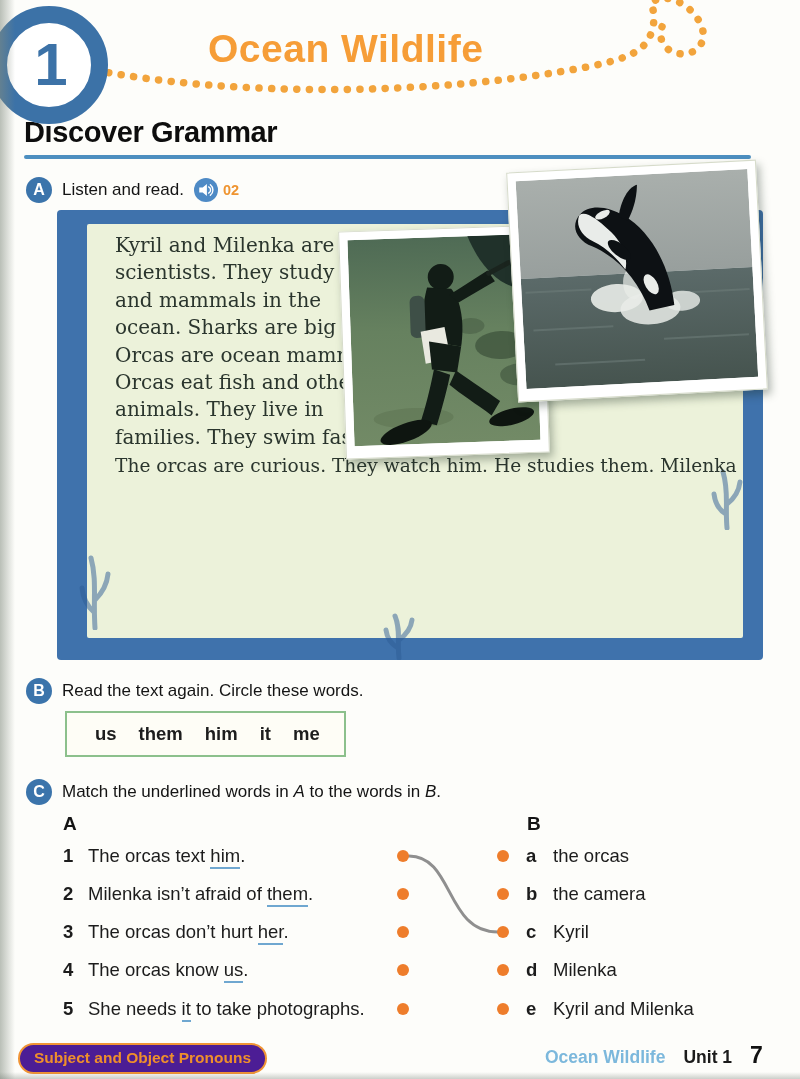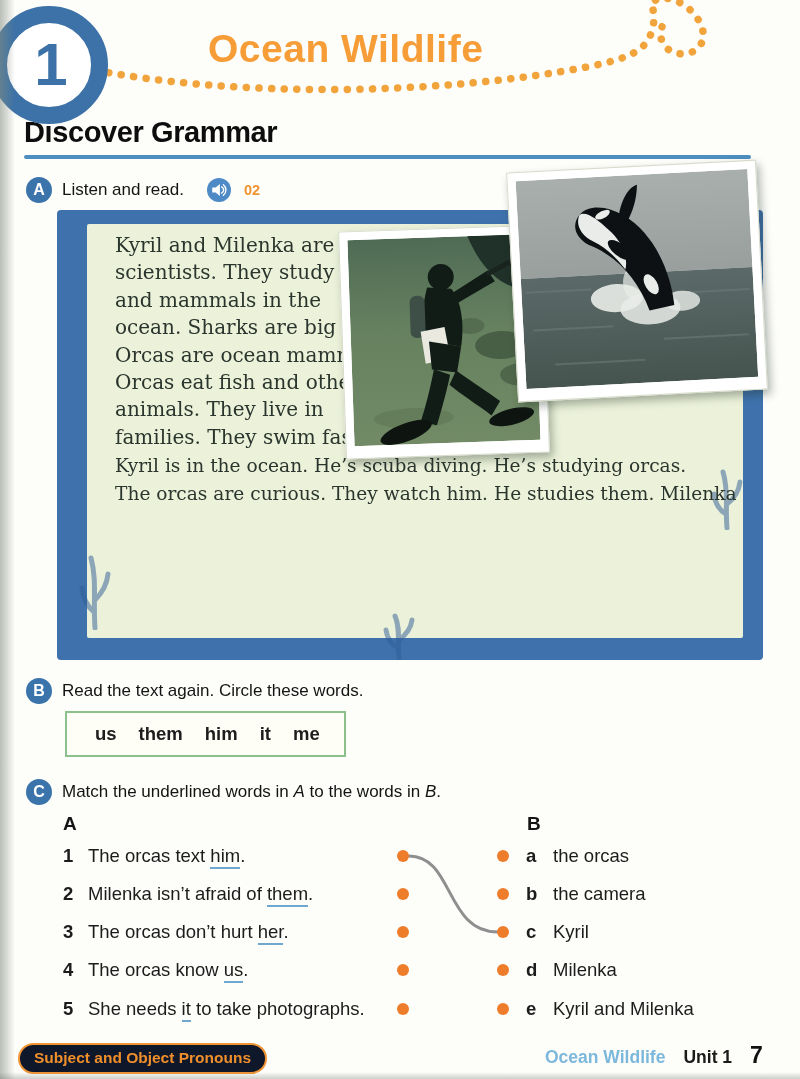--- a/index.html
+++ b/index.html
@@ -17,21 +17,21 @@
   .deco-dots{position:absolute;left:0;top:0;z-index:4;}
   .title{position:absolute;left:208px;top:27px;font-size:39px;font-weight:800;color:#f69d37;letter-spacing:.5px;}
   .grammar-heading{position:absolute;left:24px;top:116px;font-size:29px;font-weight:800;color:#0d0d0d;letter-spacing:-.4px;}
   .rule{position:absolute;left:24px;top:155px;width:727px;height:4px;background:#4d8fc0;border-radius:2px;}
 
   .section-row{position:absolute;display:flex;align-items:center;gap:10px;}
   .sec-circle{width:26px;height:26px;border-radius:50%;background:#3b74ab;color:#fff;font-weight:800;
               font-size:16px;display:flex;align-items:center;justify-content:center;flex:0 0 auto;}
   .sec-heading{font-size:17px;font-weight:400;color:#141414;white-space:nowrap;}
   .sec-heading .ref{font-style:italic;}
-  .audio{display:flex;align-items:center;gap:13px;margin-left:13px;}
+  .audio{display:flex;align-items:center;gap:5px;margin-left:0;}
   .audio-circle{width:24px;height:24px;border-radius:50%;background:#4e8ac5;display:flex;align-items:center;justify-content:center;}
   .track{color:#ef9430;font-weight:800;font-size:14.5px;}
 
   .blue-panel{position:absolute;left:57px;top:210px;width:706px;height:450px;background:#3f72ac;border-radius:4px;}
   .green-box{position:absolute;left:30px;top:14px;width:656px;height:414px;background:#ecf2da;border-radius:2px;}
   .coral{position:absolute;opacity:.5;}
 
   .pline{white-space:nowrap;}
   .p1{position:absolute;left:115px;top:232px;font-family:"DejaVu Serif",serif;font-size:20px;line-height:27.4px;color:#2a352d;z-index:3;}
   .p2{position:absolute;left:115px;top:452px;font-family:"DejaVu Serif",serif;font-size:18.6px;line-height:28.4px;color:#2a352d;z-index:3;}
@@ -48,21 +48,21 @@
 
   .col-head{position:absolute;font-size:19px;font-weight:800;color:#141414;}
   .mrow{position:absolute;display:flex;gap:12px;font-size:18.5px;color:#1c1c1c;line-height:24px;white-space:nowrap;}
   .mrow .num{font-weight:800;min-width:13px;}
   .mrow .letter{font-weight:800;min-width:15px;}
   .ul{border-bottom:2px solid #6fa7d0;padding-bottom:1px;}
   .mdot{position:absolute;width:12px;height:12px;border-radius:50%;background:#ee7d2b;z-index:3;}
   .connector{position:absolute;left:392px;top:843px;z-index:2;}
 
   .footer-badge{position:absolute;left:18px;top:1043px;padding:4px 14px 5px 14px;border:2.5px solid #f09435;
-                border-radius:16px;background:#0f172a;color:#ef8f2b;font-weight:800;font-size:15.5px;z-index:3;}
+                border-radius:16px;background:#4c1d95;color:#ef8f2b;font-weight:800;font-size:15.5px;z-index:3;}
   .footer-right{position:absolute;left:545px;top:1042px;display:flex;align-items:baseline;gap:18px;z-index:3;}
   .footer-right .book{color:#7cb8dc;font-size:17.5px;font-weight:600;}
   .footer-right .unit{color:#1b1b1b;font-size:17.5px;font-weight:800;text-align:right;}
   .footer-right .pageno{color:#111;font-size:23px;font-weight:800;}
 </style>
 </head>
 <body>
 
 <div class="page">
   <div class="edge-left"></div>
@@ -111,21 +111,20 @@
     <div class="pline">Kyril and Milenka are</div>
     <div class="pline">scientists. They study fish</div>
     <div class="pline">and mammals in the</div>
     <div class="pline">ocean. Sharks are big fish.</div>
     <div class="pline">Orcas are ocean mammals.</div>
     <div class="pline">Orcas eat fish and other</div>
     <div class="pline">animals. They live in</div>
     <div class="pline">families. They swim fast.</div>
   </div>
   <div class="p2">
-    <div class="pline">Kyril is in the ocean. He’s scuba diving. He’s studying orcas.</div>
     <div class="pline">The orcas are curious. They watch him. He studies them. Milenka</div>
   </div>
 
   <div class="photo" id="photo-diver">
     <svg width="186" height="206" viewBox="0 0 186 206">
       <defs>
         <linearGradient id="dw" x1="0" y1="0" x2="0" y2="1">
           <stop offset="0" stop-color="#4f6b55"></stop>
             <stop offset=".45" stop-color="#66815f"></stop>
             <stop offset="1" stop-color="#728a66"></stop>

